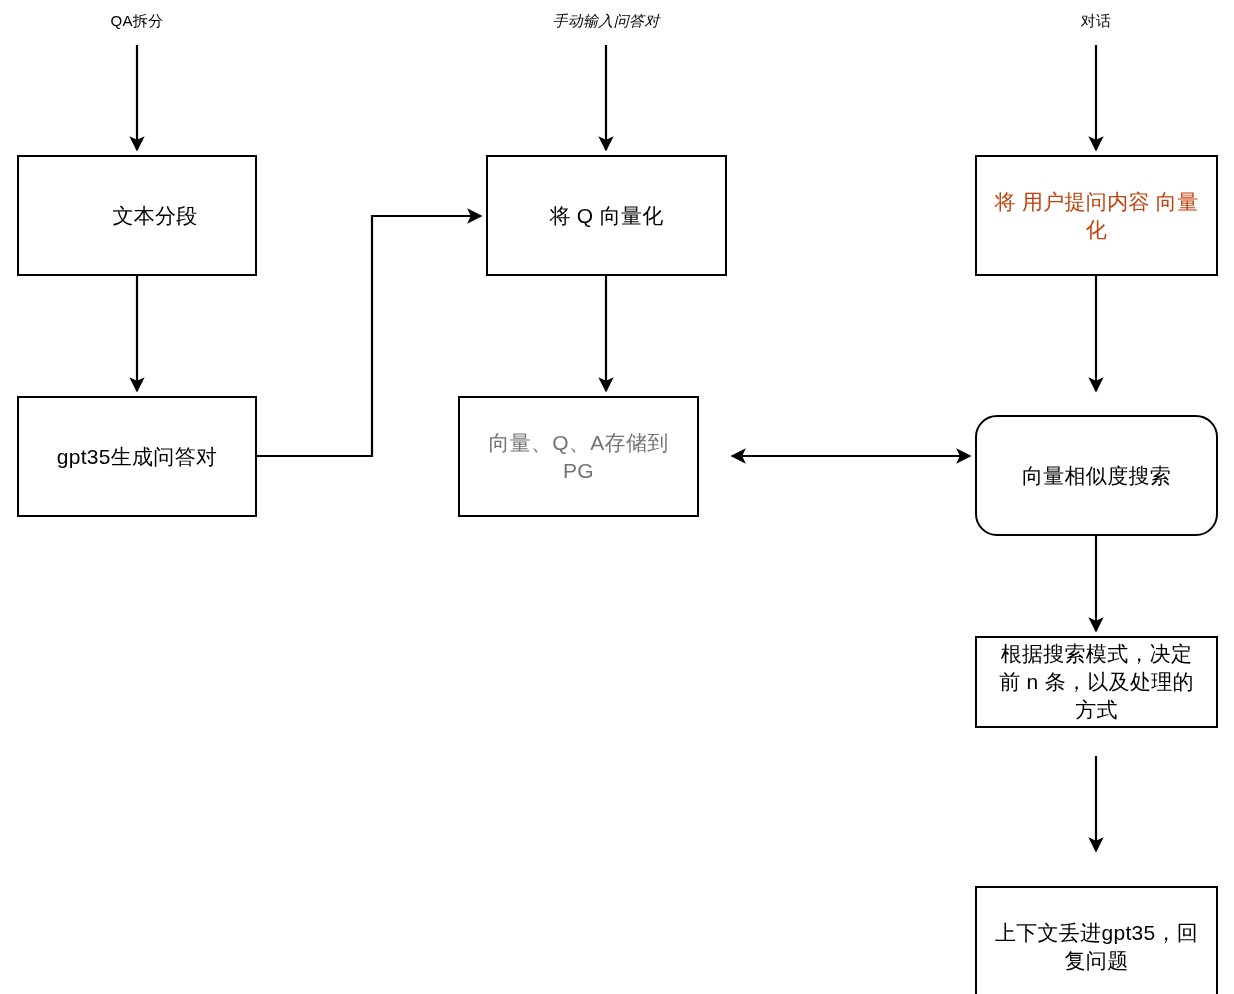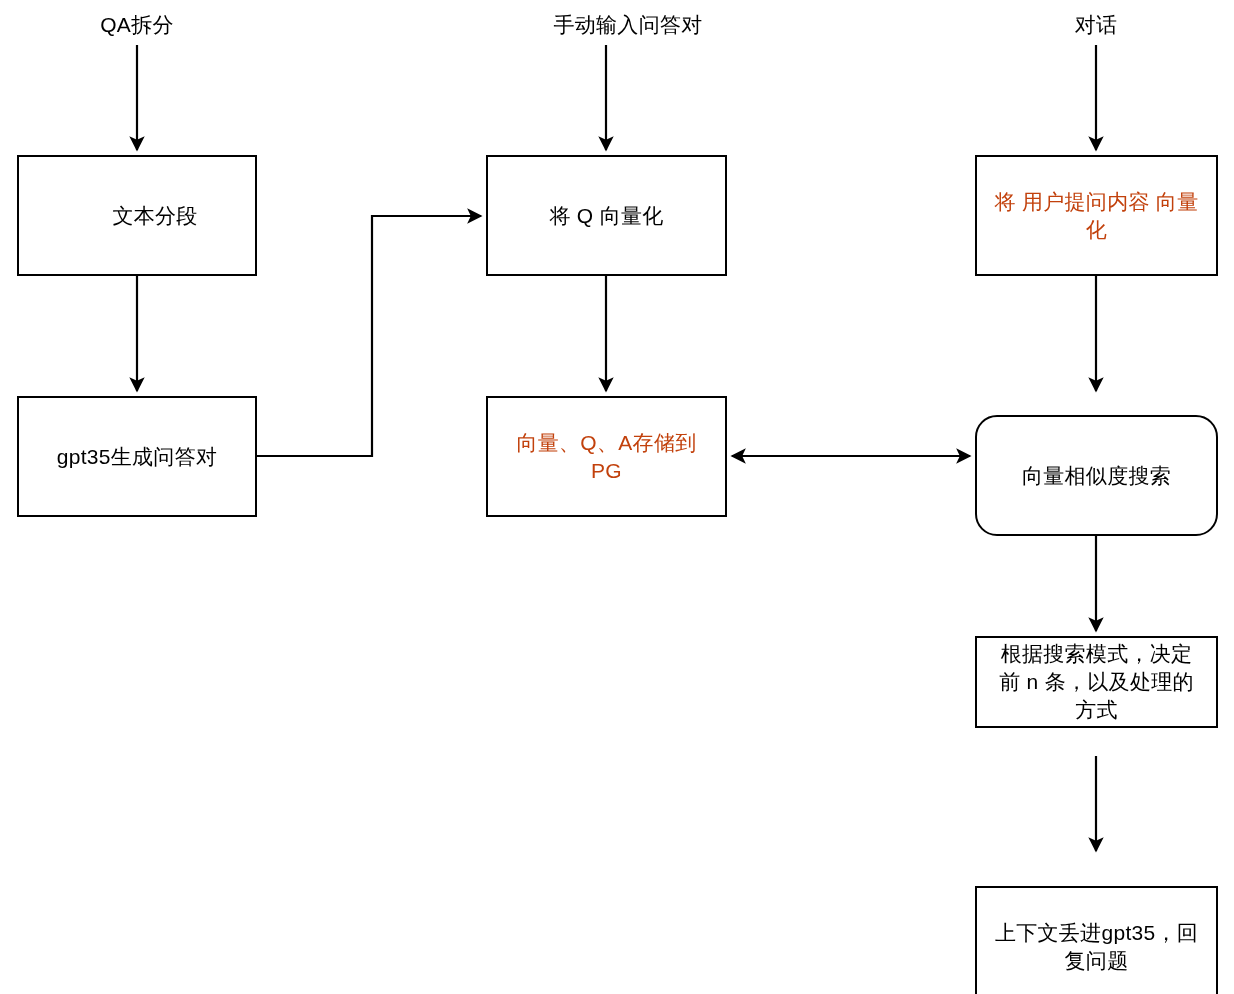--- a/index.html
+++ b/index.html
@@ -37,21 +37,21 @@
     color: #000000;
     font-size: 21px;
     line-height: 1.32;
     letter-spacing: 0.3px;
     padding: 2px 4px;
     white-space: pre-line;
   }
   .edge-label {
     position: absolute;
     color: #000000;
-    font-size: 21px;
+    font-size: 15px;
     line-height: 1.2;
     letter-spacing: 0.3px;
     text-align: center;
     white-space: nowrap;
     transform: translateX(-50%);
   }
 </style>
 </head>
 <body>
 
@@ -75,28 +75,28 @@
         <path d="M1096 45 L1096 150" fill="none" stroke="#000000" stroke-width="2.2" stroke-linecap="butt" stroke-linejoin="miter" marker-end="url(#arrowhead)"></path>
         <path d="M1096 276 L1096 391" fill="none" stroke="#000000" stroke-width="2.2" stroke-linecap="butt" stroke-linejoin="miter" marker-end="url(#arrowhead)"></path>
         <path d="M732 456 L970 456" fill="none" stroke="#000000" stroke-width="2.2" stroke-linecap="butt" stroke-linejoin="miter" marker-end="url(#arrowhead)" marker-start="url(#arrowhead-start)"></path>
         <path d="M1096 517 L1096 631" fill="none" stroke="#000000" stroke-width="2.2" stroke-linecap="butt" stroke-linejoin="miter" marker-end="url(#arrowhead)"></path>
         <path d="M1096 756 L1096 851" fill="none" stroke="#000000" stroke-width="2.2" stroke-linecap="butt" stroke-linejoin="miter" marker-end="url(#arrowhead)"></path>
       </g>
   </svg>
 
   <div id="label-layer">
       <div class="edge-label" style="left: 137px; top: 12px;">QA拆分</div>
-      <div class="edge-label" style="left: 628px; top: 12px;">手动输入问答对</div>
+      <div class="edge-label" style="left: 606px; top: 12px; font-style: italic;">手动输入问答对</div>
       <div class="edge-label" style="left: 1096px; top: 12px;">对话</div>
     </div>
   <div id="node-layer">
       <div class="node" style="left: 17px; top: 155px; width: 240px; height: 121px; border-color: rgb(0, 0, 0); color: rgb(0, 0, 0); padding-left: 40px;">文本分段</div>
       <div class="node" style="left: 17px; top: 396px; width: 240px; height: 121px; border-color: rgb(0, 0, 0); color: rgb(0, 0, 0);">gpt35生成问答对</div>
       <div class="node" style="left: 486px; top: 155px; width: 241px; height: 121px; border-color: rgb(0, 0, 0); color: rgb(0, 0, 0);">将 Q 向量化</div>
-      <div class="node" style="left: 486px; top: 396px; width: 241px; height: 121px; border-color: rgb(0, 0, 0); color: #c2410c;">向量、Q、A存储到
+      <div class="node" style="left: 458px; top: 396px; width: 241px; height: 121px; border-color: rgb(0, 0, 0); color: #737373;">向量、Q、A存储到
 PG</div>
       <div class="node" style="left: 975px; top: 155px; width: 243px; height: 121px; border-color: rgb(0, 0, 0); color: #c2410c;">将 用户提问内容 向量
 化</div>
       <div class="node" style="left: 975px; top: 415px; width: 243px; height: 121px; border-color: rgb(0, 0, 0); color: rgb(0, 0, 0); border-radius: 22px;">向量相似度搜索</div>
       <div class="node" style="left: 975px; top: 636px; width: 243px; height: 92px; border-color: rgb(0, 0, 0); color: rgb(0, 0, 0);">根据搜索模式，决定
 前 n 条，以及处理的
 方式</div>
       <div class="node" style="left: 975px; top: 856px; width: 243px; height: 121px; border-color: rgb(0, 0, 0); color: rgb(0, 0, 0); margin-top: 30px;">上下文丢进gpt35，回
 复问题</div>
     </div>

